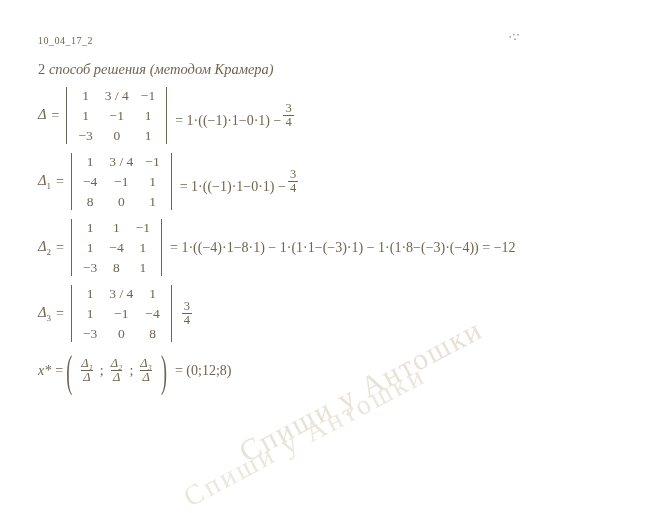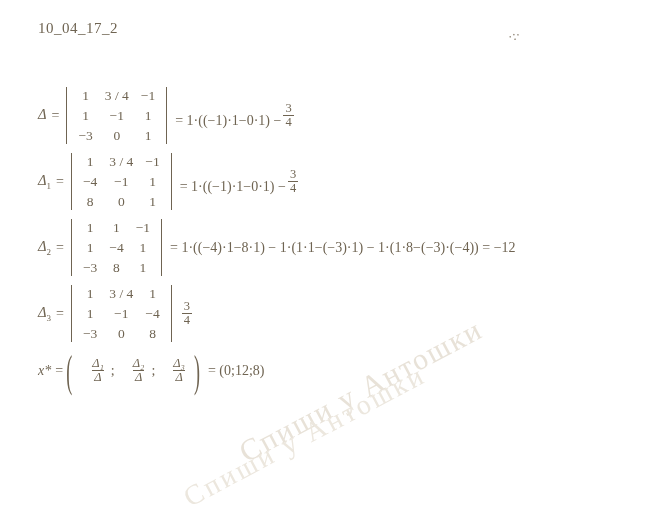--- a/index.html
+++ b/index.html
@@ -43,22 +43,22 @@
     font-size: 28px;
     letter-spacing: 3px;
     transform: rotate(-28deg);
     user-select: none;
     pointer-events: none;
     white-space: nowrap;
   }
   .doc-id {
     position: absolute;
     left: 38px;
-    top: 20px;
-    font-size: 15px;
+    top: 35px;
+    font-size: 10px;
     letter-spacing: 0.5px;
     color: #6f6452;
   }
   .subtitle {
     position: absolute;
     left: 38px;
     top: 61px;
     font-size: 14.5px;
     font-style: italic;
     color: #6f6452;
@@ -136,21 +136,21 @@
     flex-direction: column;
     align-items: center;
     justify-content: center;
     vertical-align: middle;
     margin: 0 2px;
     font-size: 12.5px;
     line-height: 1.05;
   }
   .frac .num { padding: 0 2px; }
   .frac .den { padding: 0 2px; border-top: 1px solid #6f6452; }
-  .frac.ital .num, .frac.ital .den { font-style: italic; margin-left: 11px; }
+  .frac.ital .num, .frac.ital .den { font-style: italic; }
 
   .result {
     position: absolute;
     left: 38px;
     top: 357px;
     display: flex;
     align-items: center;
     font-size: 14px;
     color: #6f6452;
   }
@@ -182,20 +182,24 @@
 </head>
 <body>
 
 <div class="page">
 
   <div class="watermark">Спиши у Антошки</div>
   <div class="watermark2">Спиши у Антошки</div>
 
   <div class="doc-id">10_04_17_2</div>
 
+  <div class="subtitle">
+    <span class="num">2</span>
+    <span>способ решения (методом Крамера)</span>
+  </div>
 
   <div class="corner-mark">·:·</div>
 
   <div class="eqrow" style="left:38px; top:86px;">
     <span class="lhs">
       <span>Δ</span><sub></sub>
     </span>
     <span class="eq">=</span>
     <span class="det">
       <table>

